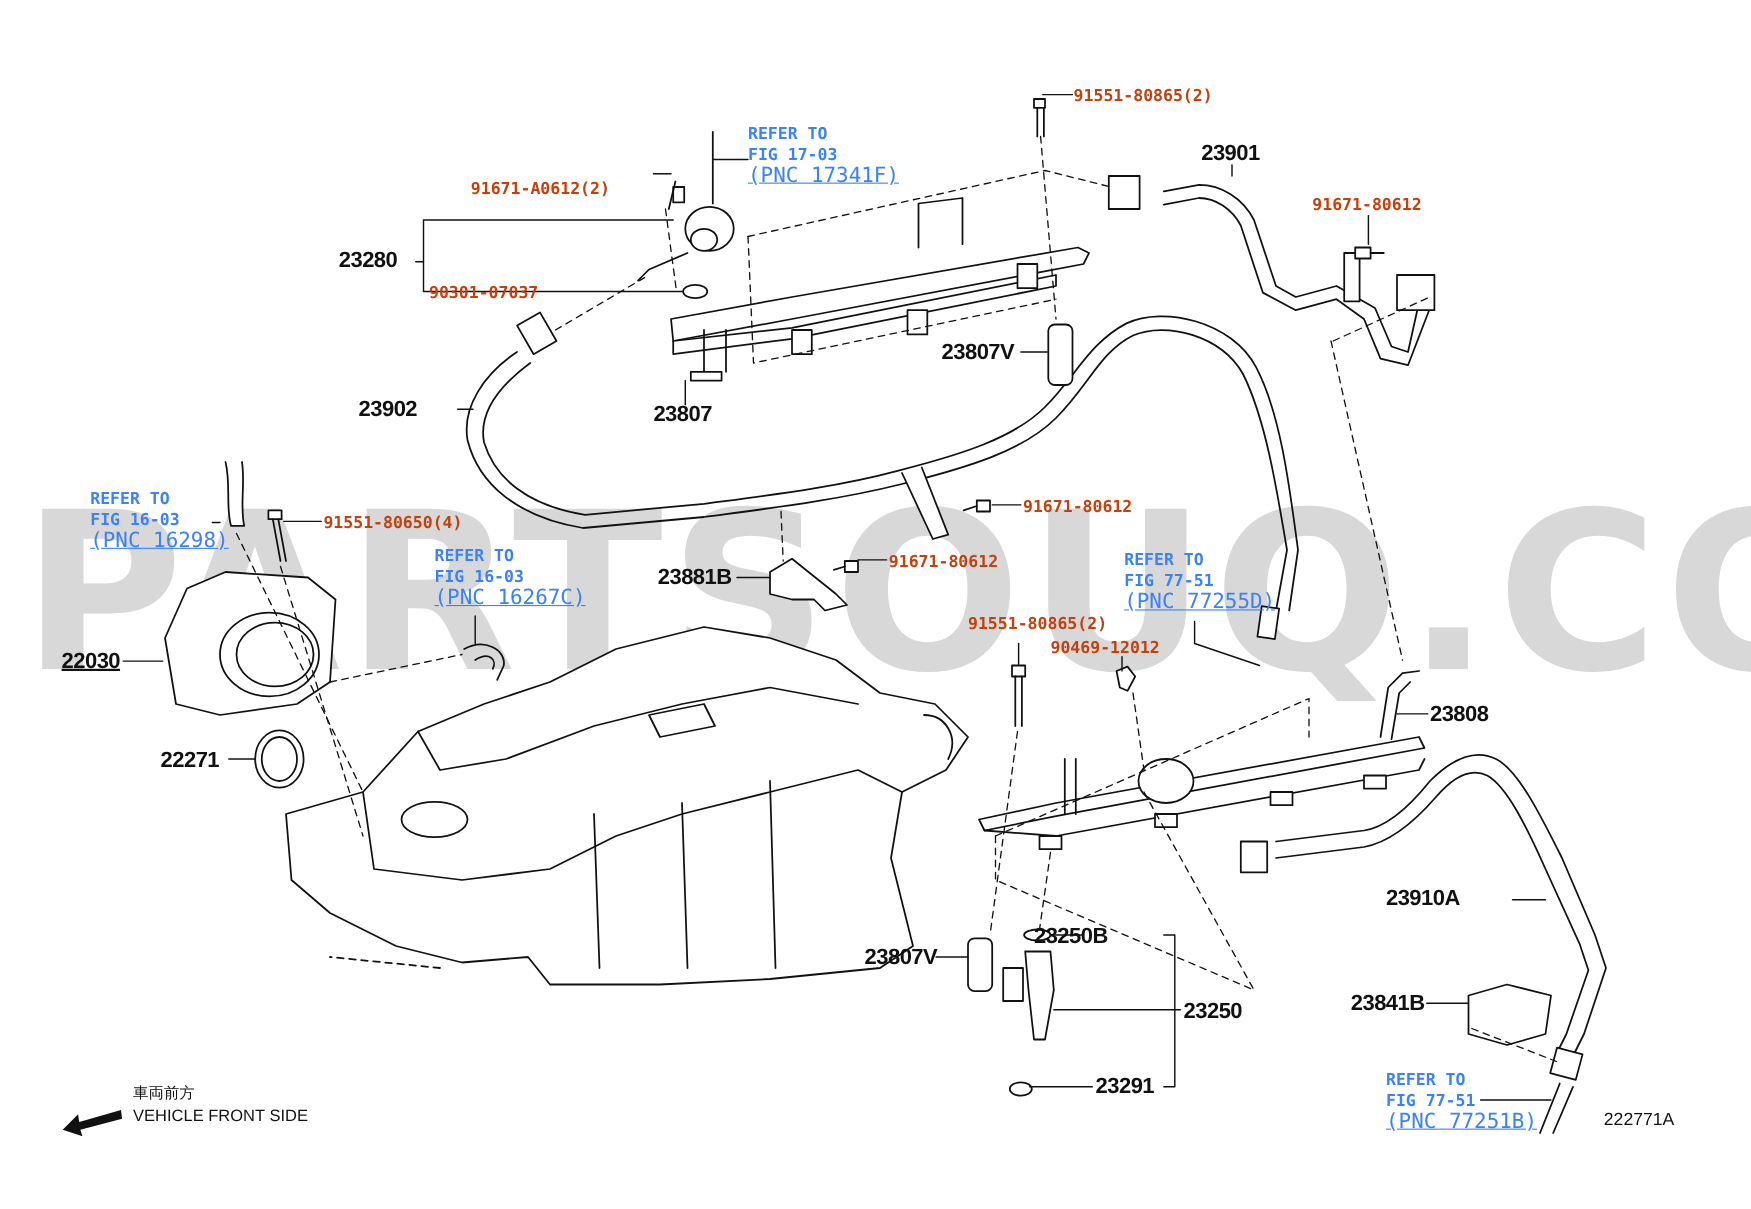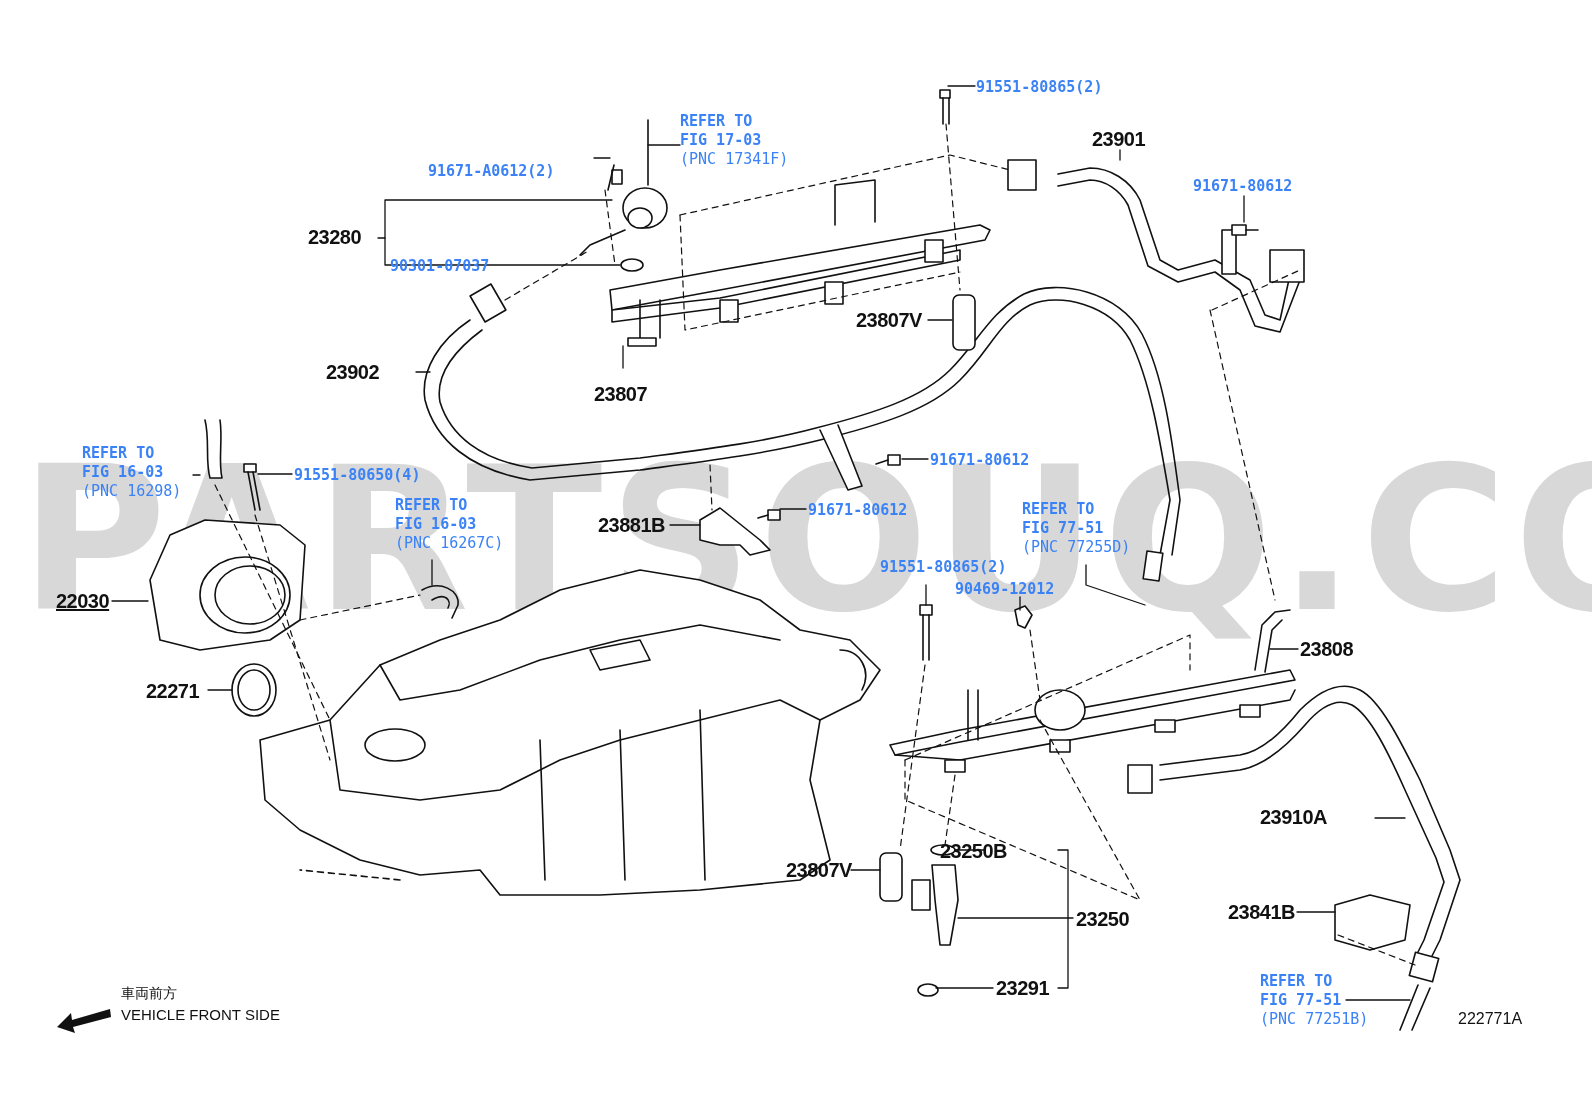--- a/index.html
+++ b/index.html
@@ -1,23 +1,23 @@
 <!DOCTYPE html>
 <html><head>
 <meta charset="utf-8">
 <style>
   html, body { margin: 0; padding: 0; background: #ffffff; }
   body { width: 1592px; height: 1099px; position: relative; overflow: hidden; font-family: "DejaVu Sans Mono", monospace; color: #111; }
   #diagram { position: absolute; left: 0; top: 0; width: 1592px; height: 1099px; }
   .watermark { position: absolute; left: 20px; top: 430px; width: 1560px; height: 220px; font-family: "DejaVu Sans", sans-serif; font-weight: bold; font-size: 200px; letter-spacing: 6px; color: #d8d8d8; line-height: 220px; white-space: nowrap; user-select: none; }
   .lbl { position: absolute; font-family: "Liberation Sans", sans-serif; font-weight: bold; font-size: 20px; color: #111; white-space: nowrap; line-height: 22px; letter-spacing: -0.5px; }
-  .pn { position: absolute; font-family: "DejaVu Sans Mono", monospace; font-size: 15px; font-weight: bold; color: #3b82f6; white-space: nowrap; line-height: 18px; }
+  .pn { position: absolute; font-family: "DejaVu Sans Mono", monospace; font-size: 15px; font-weight: bold; color: #c2410c; white-space: nowrap; line-height: 18px; }
   .ref { position: absolute; font-family: "DejaVu Sans Mono", monospace; font-size: 15px; color: #3b82f6; white-space: nowrap; line-height: 19px; }
   .ref .l1, .ref .l2 { font-weight: bold; display: block; }
-  .ref .l3 { display: block; font-size: 15px; }
+  .ref .l3 { display: block; font-size: 19px; text-decoration: underline; }
   .legend { position: absolute; left: 55px; top: 985px; }
   .legend .jp { position: absolute; left: 66px; top: 0; font-family: "DejaVu Sans", sans-serif; font-size: 14px; white-space: nowrap; }
   .legend .en { position: absolute; left: 66px; top: 21px; font-family: "Liberation Sans", sans-serif; font-size: 15px; white-space: nowrap; }
   .figno { position: absolute; left: 1458px; top: 1010px; font-family: Liberation Sans, sans-serif; font-size: 16px; white-space: nowrap; }
   svg line, svg path, svg polyline, svg rect, svg ellipse, svg circle, svg polygon { vector-effect: non-scaling-stroke; }
 </style>
 </head>
 <body>
 
 <div class="watermark">PARTSOUQ.COM</div>
@@ -200,21 +200,21 @@
   </g>
 </svg>
 
 <div class="pn" style="left:976px;top:78px;">91551-80865(2)</div>
 <div class="lbl" style="left:1092px;top:128px;">23901</div>
 <div class="pn" style="left:1193px;top:177px;">91671-80612</div>
 <div class="pn" style="left:428px;top:150px;margin-top:12px;">91671-A0612(2)</div>
 <div class="lbl" style="left:308px;top:226px;">23280</div>
 <div class="pn" style="left:390px;top:257px;">90301-07037</div>
 <div class="lbl" style="left:856px;top:309px;">23807V</div>
-<div class="lbl" style="left:594px;top:366px;margin-top:17px;">23807</div>
+<div class="lbl" style="left:594px;top:366px;">23807</div>
 <div class="lbl" style="left:326px;top:361px;">23902</div>
 <div class="pn" style="left:294px;top:466px;">91551-80650(4)</div>
 <div class="pn" style="left:930px;top:451px;">91671-80612</div>
 <div class="pn" style="left:808px;top:501px;">91671-80612</div>
 <div class="lbl" style="left:598px;top:514px;">23881B</div>
 <div class="lbl" style="left:56px;top:590px;text-decoration:underline;">22030</div>
 <div class="lbl" style="left:146px;top:680px;">22271</div>
 <div class="pn" style="left:880px;top:558px;">91551-80865(2)</div>
 <div class="pn" style="left:955px;top:580px;">90469-12012</div>
 <div class="lbl" style="left:1300px;top:638px;">23808</div>

